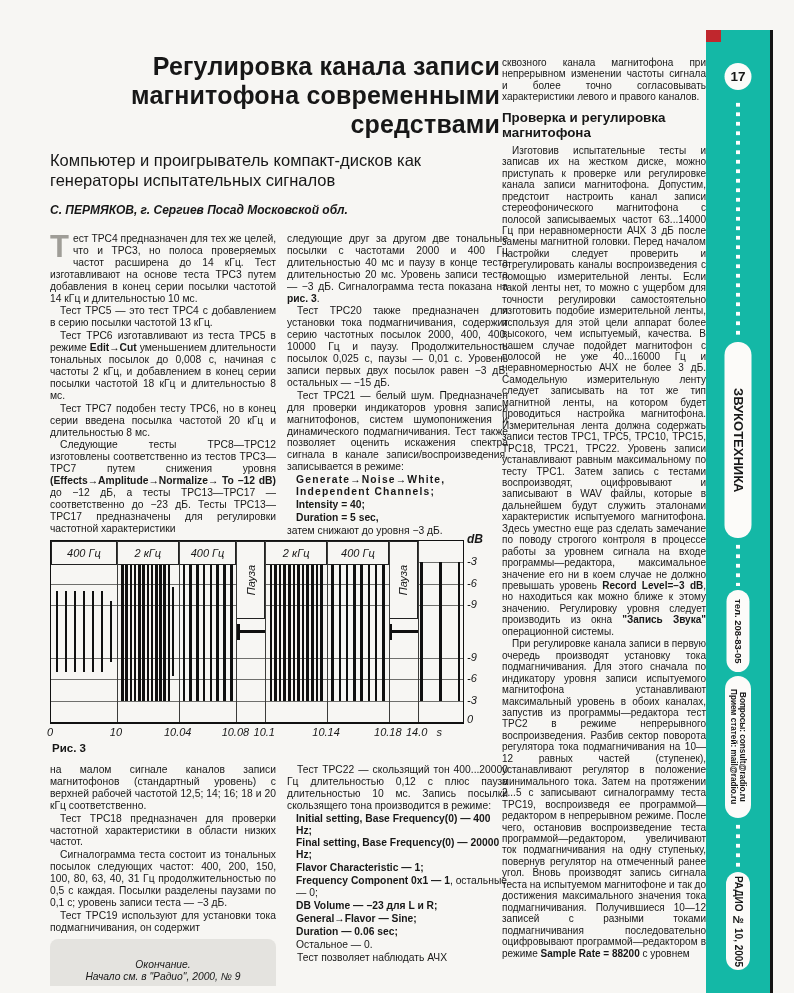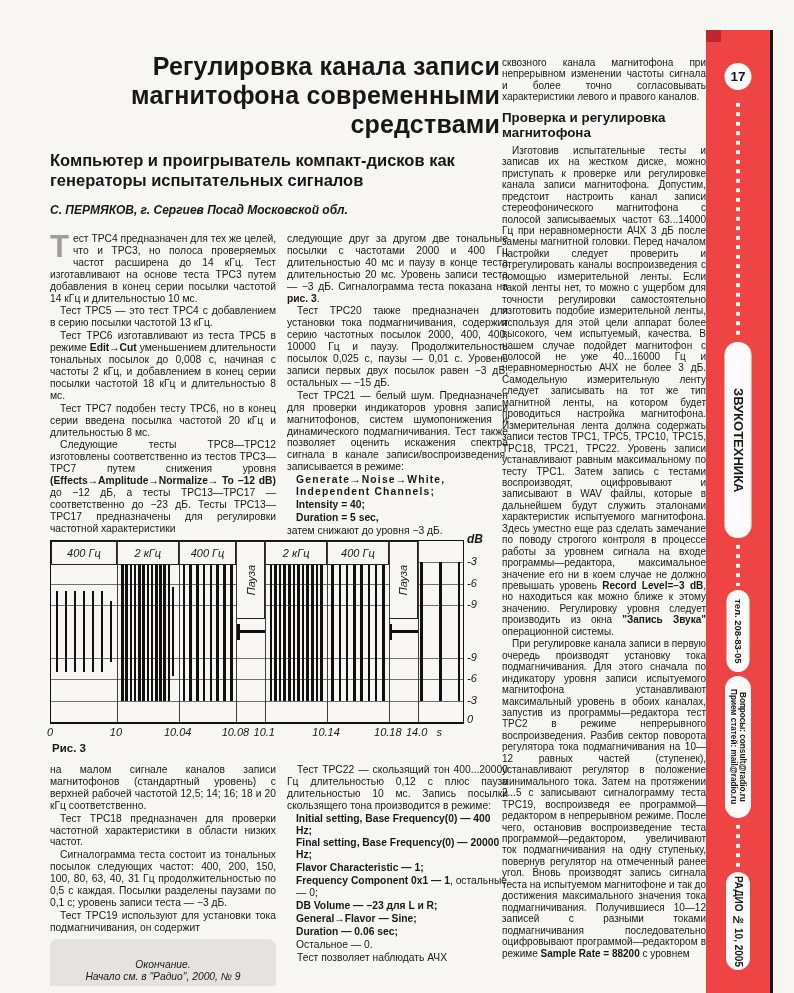--- a/index.html
+++ b/index.html
@@ -1,21 +1,21 @@
 <!DOCTYPE html>
 <html><head>
 <meta charset="utf-8">
 <style>
   html,body{margin:0;padding:0;background:#e9e8e5;}
   .page{position:relative;width:794px;height:993px;background:#f7f6f3;overflow:hidden;
         font-family:"Liberation Sans",sans-serif;color:#171717;}
   
   .hdr{position:absolute;left:50px;top:52px;width:450px;}
   .title{font-size:25px;font-weight:bold;line-height:29px;letter-spacing:.2px;text-align:right;}
-  .subtitle{margin-top:11px;font-size:16.5px;font-weight:bold;line-height:20px;}
+  .subtitle{margin-top:11px;font-size:16.5px;font-weight:normal;line-height:20px;}
   .author{margin-top:13px;font-size:12px;font-weight:bold;font-style:italic;}
   
   .col{position:absolute;font-size:10.3px;line-height:11.9px;text-align:justify;overflow:hidden;}
   #col1top{left:50px;top:233px;width:226px;height:306px;}
   #col2top{left:287px;top:233px;width:221px;height:306px;}
   #col1bot{left:50px;top:764px;width:226px;height:222px;}
   #col2bot{left:287px;top:764px;width:221px;height:222px;}
   #col3{left:502px;top:57px;width:204px;height:928px;font-size:10px;line-height:11.45px;}
   .p{margin:0 0 1px 0;}
   .p.indent{text-indent:10px;}
@@ -39,21 +39,21 @@
   .fbox{position:absolute;top:0;height:24px;border:1.2px solid #222;background:#f7f6f3;z-index:3;
         display:flex;align-items:center;justify-content:center;box-sizing:border-box;}
   .fbox span{font-style:italic;font-size:11px;}
   .fbox.pause{height:78px;}
   .fbox.pause span{transform:rotate(-90deg);white-space:nowrap;}
   .ylab{position:absolute;left:417px;width:36px;font-style:italic;font-size:11px;}
   .ylab.unit{font-weight:bold;font-size:12px;}
   .xlab{position:absolute;top:186px;transform:translateX(-50%);font-style:italic;font-size:11px;}
   .figcap{position:absolute;left:2px;top:202px;font-weight:bold;font-size:11.5px;}
   
-  .strip{position:absolute;left:706px;top:30px;width:64px;height:963px;background:#ef4444;}
+  .strip{position:absolute;left:706px;top:30px;width:64px;height:963px;background:#14b8a6;}
   .rule{position:absolute;left:770px;top:30px;width:3px;height:963px;background:#141414;}
   .redsq{position:absolute;left:0;top:0;width:15px;height:12px;background:#c0272d;}
   .pgnum{position:absolute;left:50%;top:33px;transform:translateX(-50%);width:27px;height:27px;
          border-radius:50%;background:#fcfbf9;display:flex;align-items:center;justify-content:center;
          font-weight:bold;font-size:13.5px;}
   .dots{position:absolute;left:50%;transform:translateX(-50%);width:8px;
         background-image:radial-gradient(circle,#ffffff 0 2.1px,rgba(0,0,0,0) 2.2px);
         background-size:8px 9.5px;background-repeat:repeat-y;background-position:center top;}
   .loz{position:absolute;left:50%;transform:translateX(-50%);background:#fcfbf9;border-radius:13px;
        display:flex;align-items:center;justify-content:center;}

